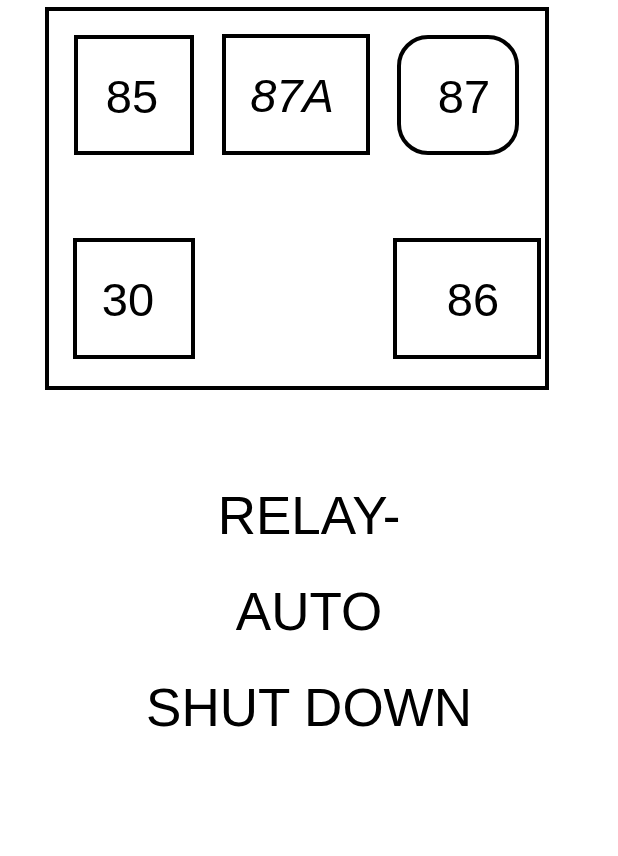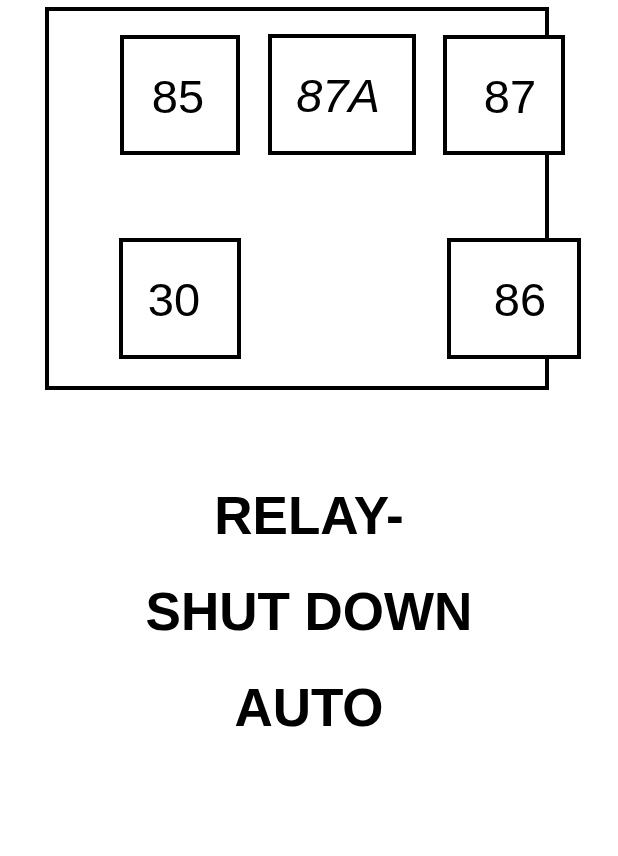--- a/index.html
+++ b/index.html
@@ -31,59 +31,58 @@
 
   
   .terminal {
     position: absolute;
     box-sizing: border-box;
     border: 4px solid #000000;
     background: #ffffff;
     display: flex;
     align-items: center;
     justify-content: center;
-    margin-left: 46px;
   }
   .terminal-label {
     font-family: "Liberation Sans", sans-serif;
     font-weight: 400;
     font-size: 47px;
     line-height: 1;
     letter-spacing: 0px;
     color: #000000;
     white-space: nowrap;
     position: relative;
     top: 1px;
   }
 
   
   .terminal.t-85  { left: 25px;  top: 24px;  width: 120px; height: 120px; }
   .terminal.t-87a { left: 173px; top: 23px;  width: 148px; height: 121px; font-style: italic; }
-  .terminal.t-87  { left: 348px; top: 24px;  width: 122px; height: 120px; }
+  .terminal.t-87  { left: 348px; top: 24px;  width: 122px; height: 120px; border-radius: 31px; }
   .terminal.t-30  { left: 24px;  top: 227px; width: 122px; height: 121px; align-items: center; }
-  .terminal.t-86  { left: 352px; top: 227px; width: 134px; height: 121px; }
+  .terminal.t-86  { left: 344px; top: 227px; width: 148px; height: 121px; }
 
   
   .terminal.t-87a .terminal-label { transform: translateX(-4px); }
   .terminal.t-87 .terminal-label  { transform: translateX(6px); }
   .terminal.t-86 .terminal-label  { transform: translateX(6px); }
   .terminal.t-30 .terminal-label  { transform: translateX(-6px); }
   .terminal.t-85 .terminal-label  { transform: translateX(-2px); }
 
   
   .caption {
     position: absolute;
     left: 0;
     top: 468px;
     width: 618px;
     text-align: center;
   }
   .caption-line {
     font-family: "Liberation Sans", sans-serif;
-    font-weight: bold;
+    font-weight: normal;
     font-size: 53px;
     line-height: 96px;
     letter-spacing: 0px;
     color: #000000;
     white-space: nowrap;
   }
 </style>
 </head>
 <body>
 
@@ -106,15 +105,15 @@
   </div>
 
   <div class="terminal t-86">
     <span class="terminal-label">86</span>
   </div>
 
 </div>
 
 <div class="caption">
   <div class="caption-line">RELAY-</div>
+  <div class="caption-line">AUTO</div>
   <div class="caption-line">SHUT DOWN</div>
-  <div class="caption-line">AUTO</div>
 </div>
 
 </body></html>

